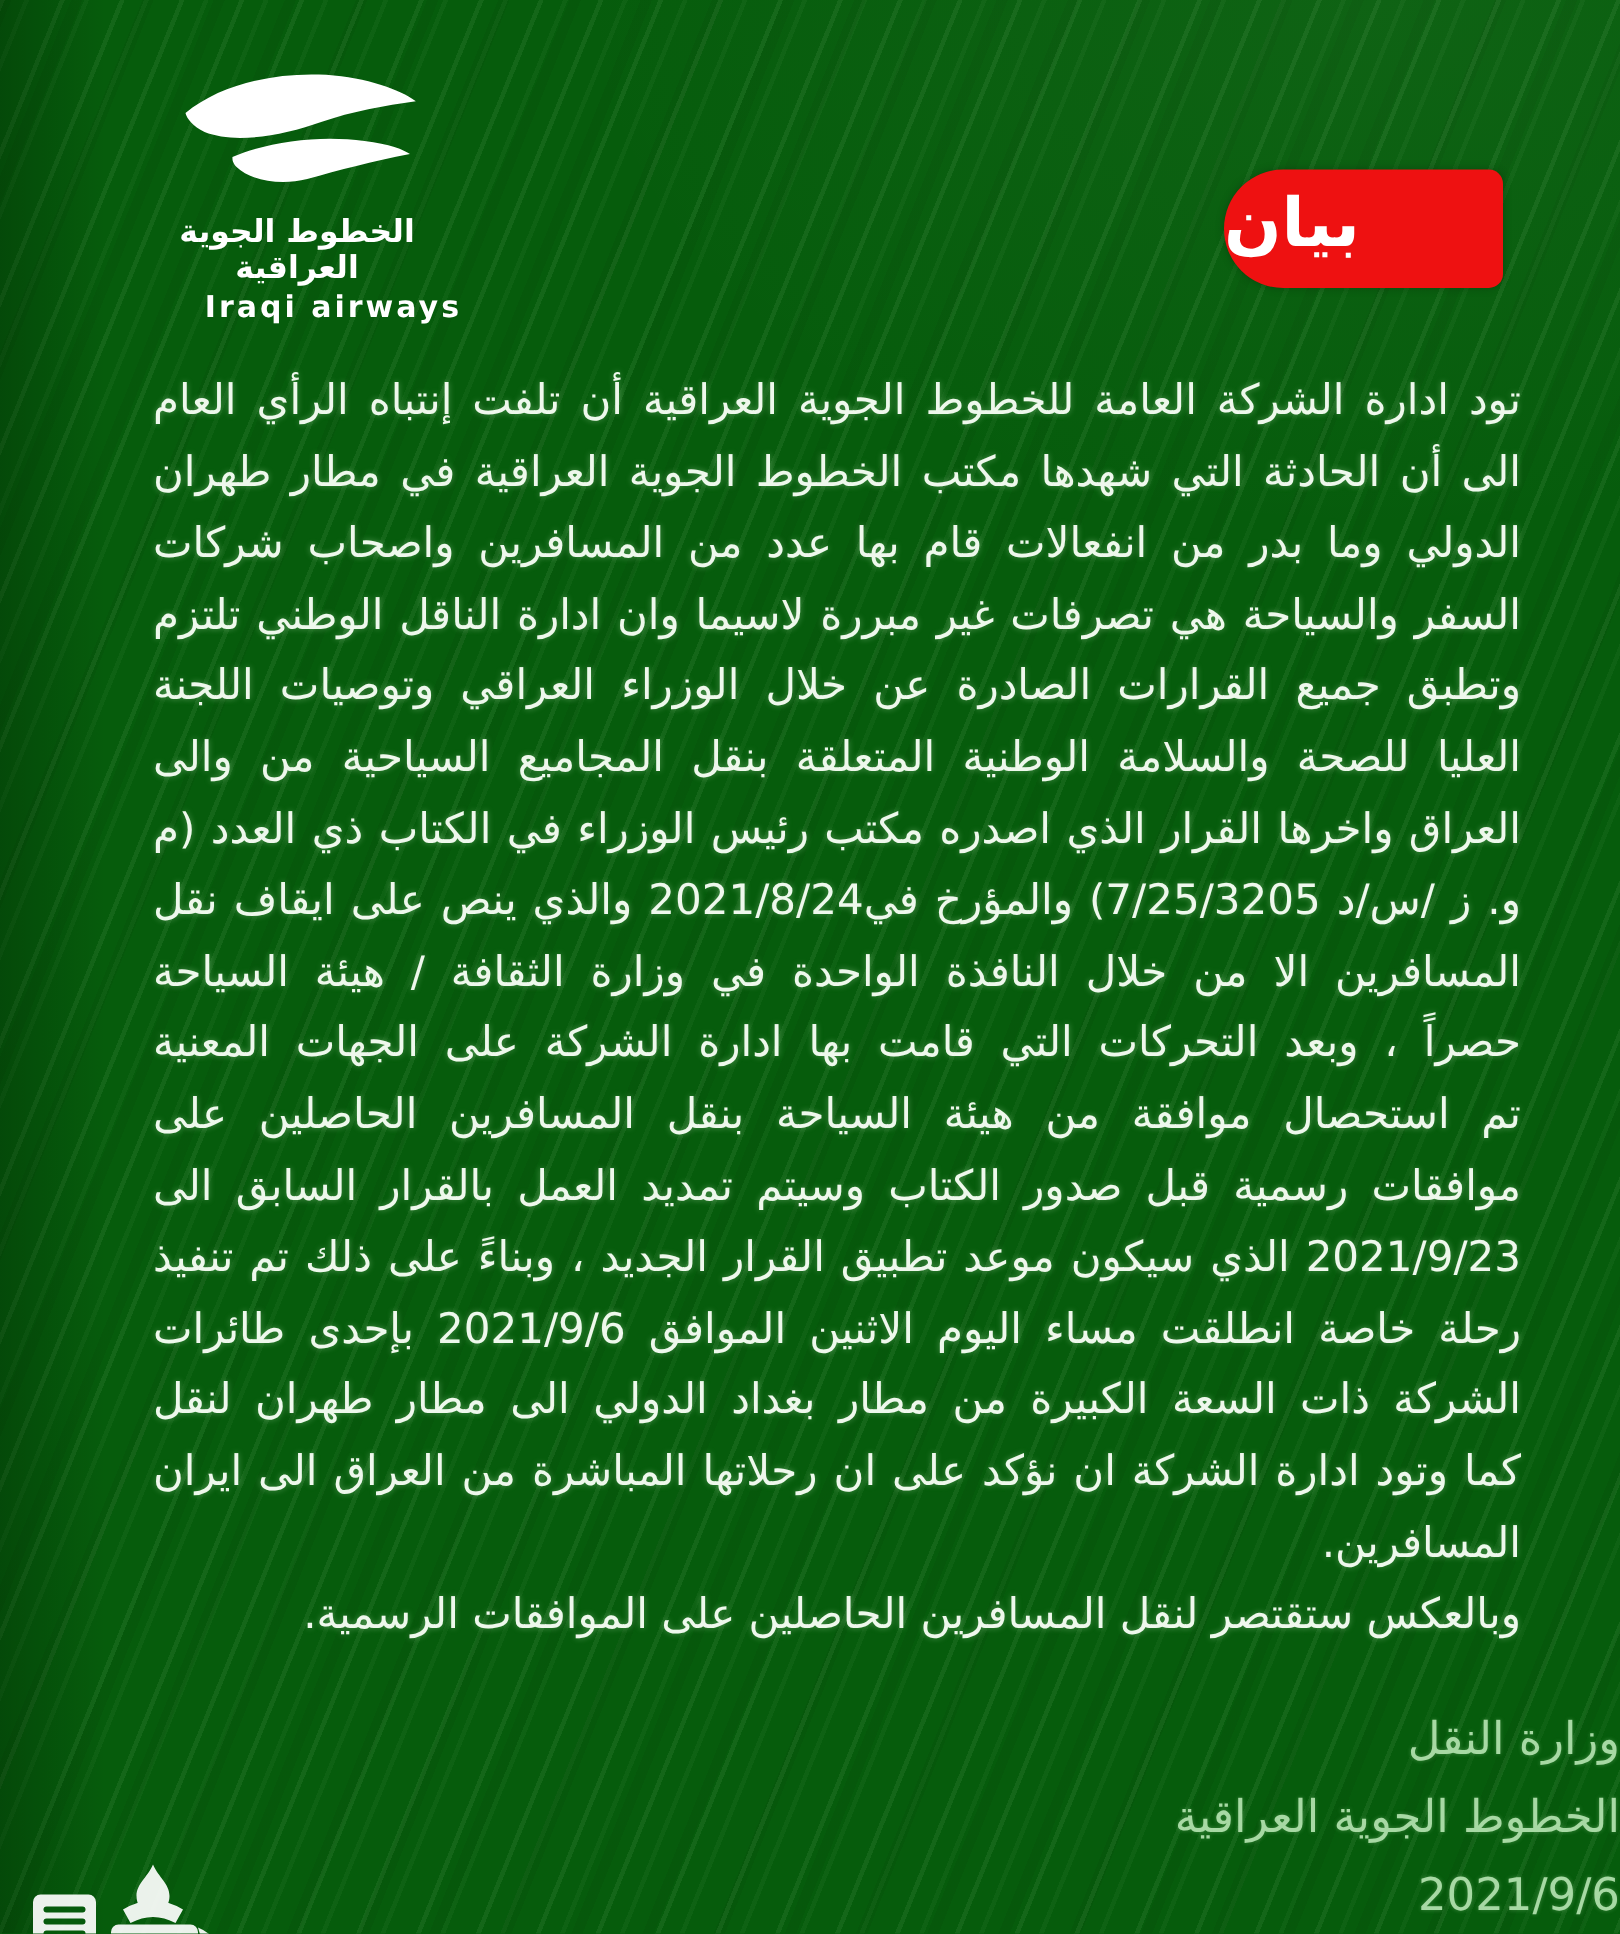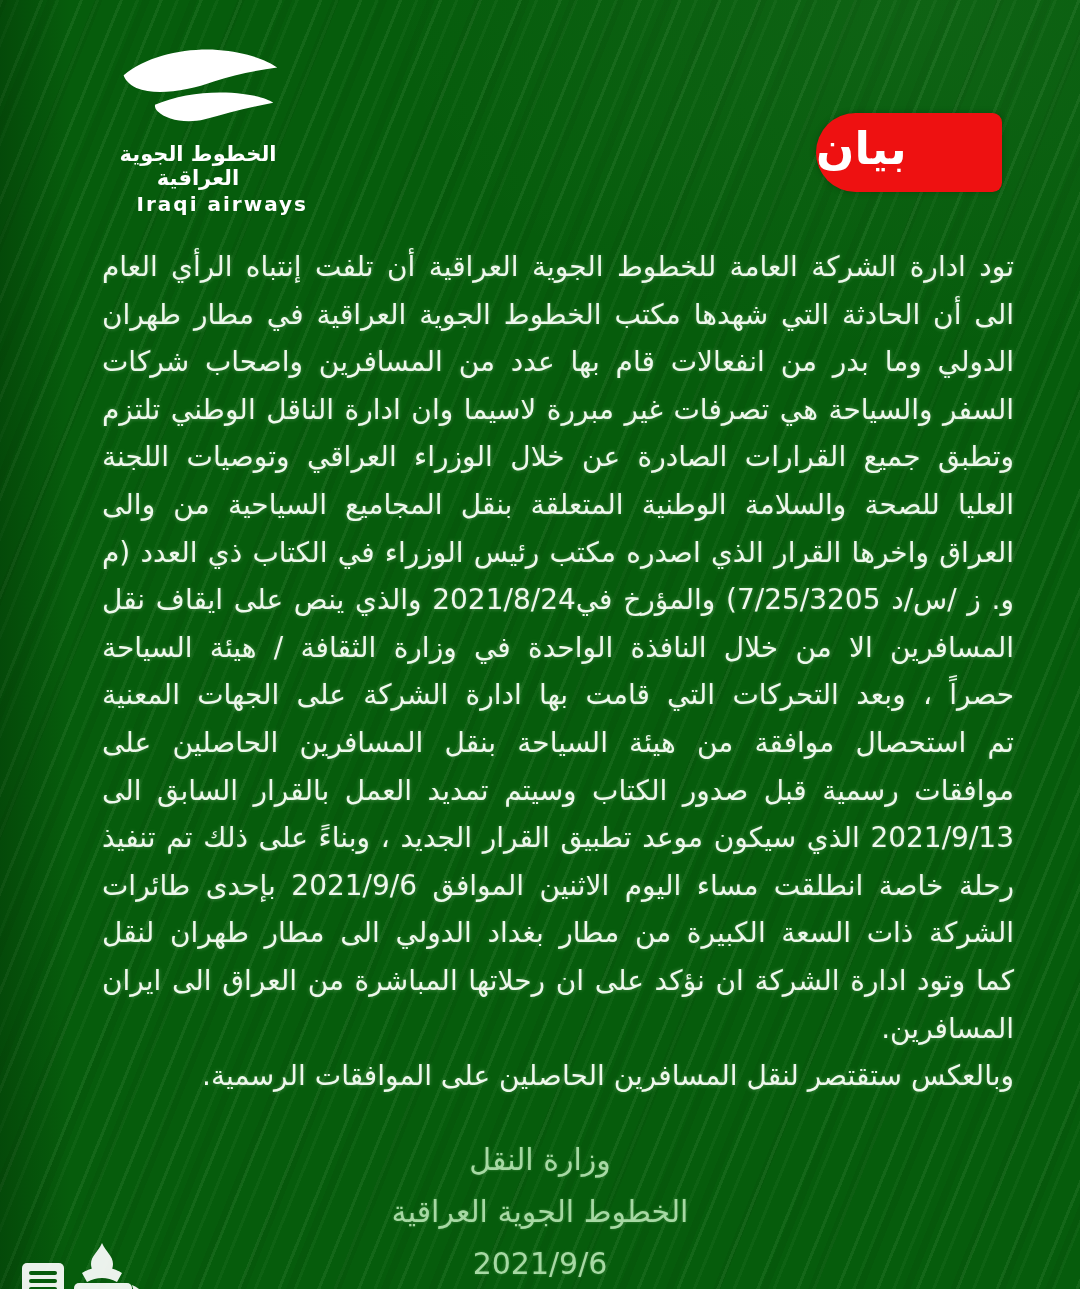--- a/index.html
+++ b/index.html
@@ -55,21 +55,21 @@
   .bline{
     height:47.6px;line-height:47.6px;
     text-align:justify;text-align-last:justify;
     white-space:nowrap;overflow:visible;
   }
   .bline.no-just{text-align:right;text-align-last:right;}
 
   
   .footer{
     position:absolute;left:0;right:0;top:1134px;
-    text-align:center;direction:rtl;
+    text-align:right;direction:rtl;
     color:var(--footer-text);
     font-size:30px;line-height:52px;font-weight:500;
     text-shadow:0 0 3px rgba(170,220,160,.35);
   }
 
   
   .watermark{position:absolute;left:22px;bottom:-20px;opacity:.92;}
 </style>
 </head>
 <body>
@@ -99,21 +99,21 @@
   <div class="bline">الدولي وما بدر من انفعالات قام بها عدد من المسافرين واصحاب شركات</div>
   <div class="bline">السفر والسياحة هي تصرفات غير مبررة لاسيما وان ادارة الناقل الوطني تلتزم</div>
   <div class="bline">وتطبق جميع القرارات الصادرة عن خلال الوزراء العراقي وتوصيات اللجنة</div>
   <div class="bline">العليا للصحة والسلامة الوطنية المتعلقة بنقل المجاميع السياحية من والى</div>
   <div class="bline">العراق واخرها القرار الذي اصدره مكتب رئيس الوزراء في الكتاب ذي العدد (م</div>
   <div class="bline">و. ز /س/د 7/25/3205) والمؤرخ في2021/8/24 والذي ينص على ايقاف نقل</div>
   <div class="bline">المسافرين الا من خلال النافذة الواحدة في وزارة الثقافة / هيئة السياحة</div>
   <div class="bline">حصراً ، وبعد التحركات التي قامت بها ادارة الشركة على الجهات المعنية</div>
   <div class="bline">تم استحصال موافقة من هيئة السياحة بنقل المسافرين الحاصلين على</div>
   <div class="bline">موافقات رسمية قبل صدور الكتاب وسيتم تمديد العمل بالقرار السابق الى</div>
-  <div class="bline">2021/9/13 الذي سيكون موعد تطبيق القرار الجديد ، وبناءً على ذلك تم تنفيذ</div>
+  <div class="bline">2021/9/23 الذي سيكون موعد تطبيق القرار الجديد ، وبناءً على ذلك تم تنفيذ</div>
   <div class="bline">رحلة خاصة انطلقت مساء اليوم الاثنين الموافق 2021/9/6 بإحدى طائرات</div>
   <div class="bline">الشركة ذات السعة الكبيرة من مطار بغداد الدولي الى مطار طهران لنقل</div>
   <div class="bline">كما وتود ادارة الشركة ان نؤكد على ان رحلاتها المباشرة من العراق الى ايران</div>
   <div class="bline no-just">المسافرين.</div>
   <div class="bline no-just">وبالعكس ستقتصر لنقل المسافرين الحاصلين على الموافقات الرسمية.</div>
 </div>
 
 <div class="footer">
   <div>وزارة النقل</div>
   <div>الخطوط الجوية العراقية</div>

